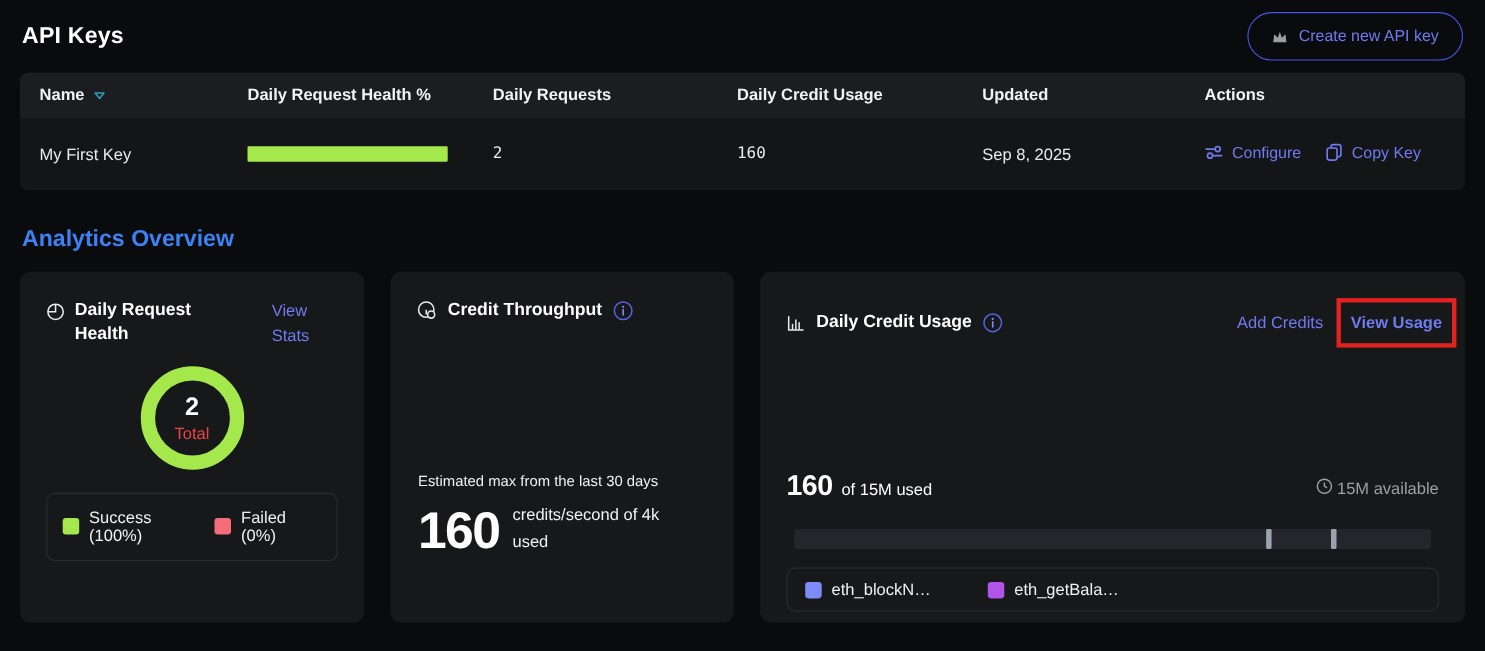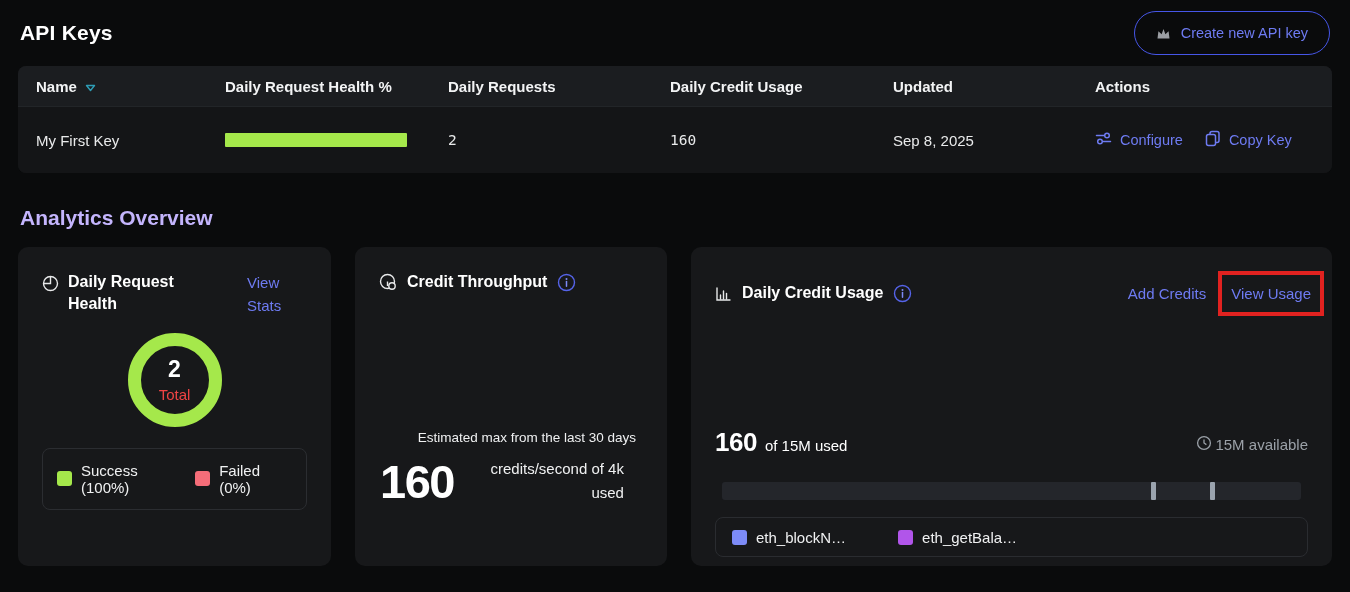--- a/index.html
+++ b/index.html
@@ -29,21 +29,21 @@
   }
   .thead { background:#1b1d20; height:40px; font-size:15px; font-weight:600; color:#f2f3f4; }
   .th { display:flex; align-items:center; gap:8px; }
   .trow { height:67px; background:#141517; border-top:1px solid #222528; font-size:15px; color:#e9eaeb; }
   .mono { font-family:"DejaVu Sans Mono",monospace; font-size:14.5px; }
   .health-bar { width:182px; height:14px; border-radius:1px; }
   .actions { display:flex; align-items:center; gap:22px; }
   .action-link { display:flex; align-items:center; gap:8px; color:#6e7bf2; font-size:14.5px; font-weight:500; cursor:pointer; }
 
   
-  .analytics-title { font-size:21px; font-weight:700; color:#c4b5fd; margin:33px 0 17px 2px; }
+  .analytics-title { font-size:21px; font-weight:700; color:#3b82f6; margin:33px 0 17px 2px; }
   .cards { display:flex; gap:24px; }
   .card { background:#17181a; border-radius:10px; height:319px; padding:24px; position:relative; }
   .card1 { width:313px; } .card2 { width:312px; } .card3 { flex:1; }
   .card-title { font-size:16px; font-weight:700; color:#ffffff; line-height:1.4; }
   .link { color:#6e7bf2; font-size:15px; cursor:pointer; line-height:1.55; }
   .icon-wh { color:#e8e9ea; display:flex; }
   .info-icon { display:flex; cursor:pointer; }
 
   
   .c1-head { display:flex; gap:9px; align-items:flex-start; }
@@ -53,21 +53,21 @@
   .donut { width:94px; height:94px; border:13px solid #a5e84b; border-radius:50%; margin:15px auto 0; position:relative; }
   .donut-center { position:absolute; inset:-13px; display:flex; flex-direction:column; align-items:center; justify-content:center; gap:3px; }
   .donut-value { font-size:23px; font-weight:700; color:#ffffff; }
   .donut-label { font-size:15px; color:#ef4444; }
   .legend-box { margin-top:21px; border:1px solid #2b2d31; border-radius:8px; padding:13px 14px; display:flex; flex-direction:row; gap:10px; }
   .legend-row { display:flex; align-items:center; gap:9px; font-size:15px; color:#f0f1f2; }
   .swatch { width:15px; height:15px; border-radius:3px; flex:none; }
 
   
   .c2-head { display:flex; align-items:center; gap:10px; }
-  .c2-body { position:absolute; left:25px; right:31px; top:183px;text-align:right; }
+  .c2-body { position:absolute; left:25px; right:8px; top:183px; }
   .c2-sub { font-size:13.5px; color:#eff0f1; }
   .c2-row { display:flex; gap:12px; margin-top:12px; align-items:center; }
   .c2-big { font-size:47px; font-weight:800; color:#ffffff; letter-spacing:-1.5px; line-height:1; }
   .c2-unit { font-size:15px; color:#f0f1f2; line-height:1.6; width:158px; }
 
   
   .c3-head { display:flex; align-items:center; gap:10px; }
   .c3-links { margin-left:auto; display:flex; align-items:center; gap:12px; margin-right:-16px; }
   .vu-box { border:4px solid #e12220; padding:7px 9px; }
   .c3-body { position:absolute; left:24px; right:24px; top:158px; }
@@ -219,21 +219,21 @@
         <div class="card-title">Daily Credit Usage</div>
         <span class="info-icon">
           <svg width="19" height="19" viewBox="0 0 19 19">
               <circle cx="9.5" cy="9.5" r="8" fill="none" stroke="#5563e8" stroke-width="1.4"></circle>
               <circle cx="9.5" cy="5.9" r="1" fill="#7d8af5"></circle>
               <path d="M9.5 8.5 V13.3" stroke="#7d8af5" stroke-width="1.5" stroke-linecap="round"></path>
             </svg>
         </span>
         <div class="c3-links">
           <span class="link">Add Credits</span>
-          <span class="vu-box" style="border-color: rgb(225, 34, 32);">
+          <span class="vu-box" style="border-color: rgb(225, 34, 32); font-weight: bold;">
             <span class="link">View Usage</span>
           </span>
         </div>
       </div>
       <div class="c3-body">
         <div class="usage-line">
           <span class="u-big">160</span>
           <span class="u-label">of 15M used</span>
           <span class="u-right">
             <span>

